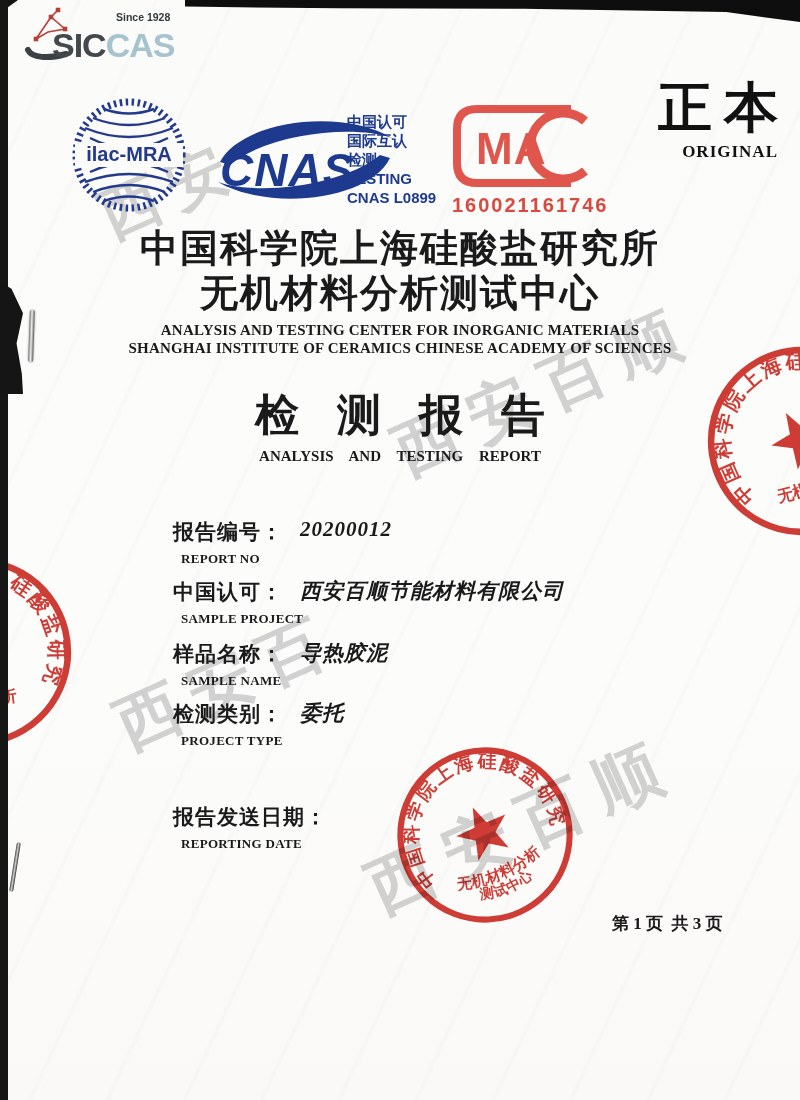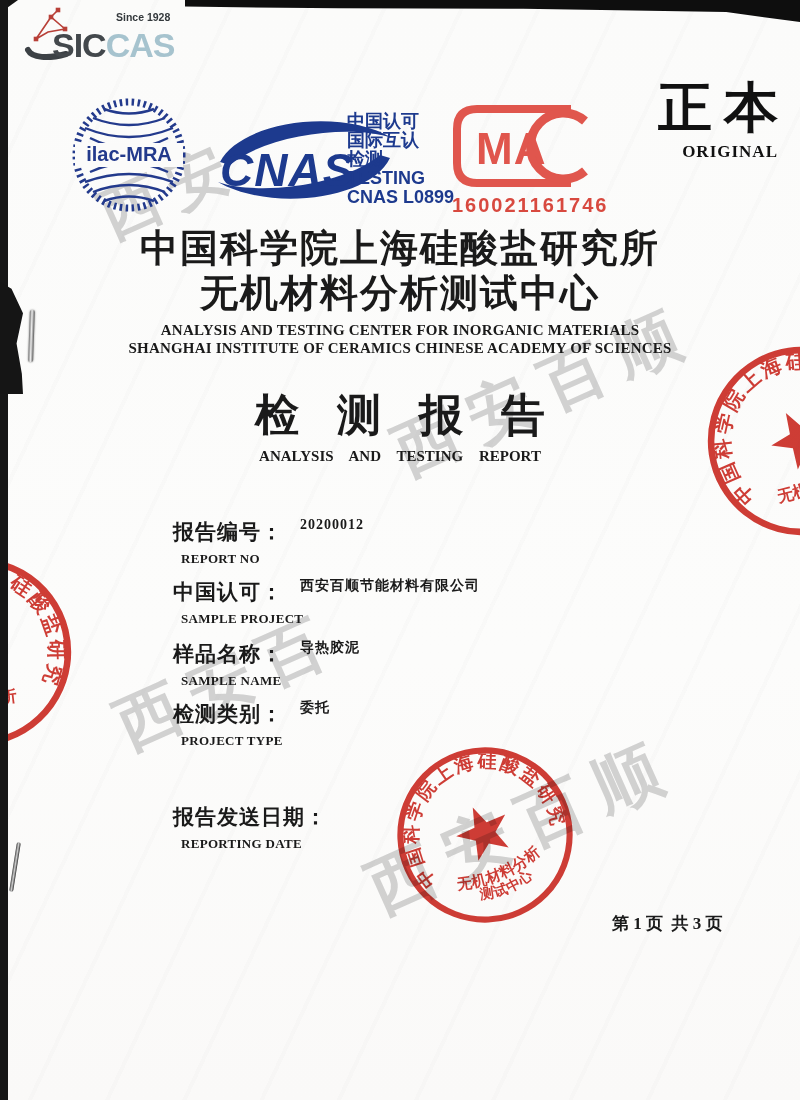--- a/index.html
+++ b/index.html
@@ -33,42 +33,42 @@
   .wm1{left:104px;top:180px;font-size:60px;letter-spacing:12px;}
   .wm2{left:398px;top:412px;font-size:64px;letter-spacing:16px;}
   .wm3{left:120px;top:686px;font-size:64px;letter-spacing:14px;}
   .wm4{left:372px;top:848px;font-size:66px;letter-spacing:16px;}
 
   
   .siccas{position:absolute;left:24px;top:6px;width:162px;height:58px;z-index:2;}
   .ilac{position:absolute;left:70px;top:96px;width:118px;height:118px;z-index:2;}
   .cnas{position:absolute;left:212px;top:110px;width:186px;height:100px;z-index:2;}
   .accr{position:absolute;left:347px;top:112px;z-index:2;color:#1d3a8e;font-weight:700;
-        font-size:18px;line-height:19px;}
+        font-size:15px;line-height:19px;}
   .cma{position:absolute;left:452px;top:102px;width:150px;z-index:2;}
   .cma-number{margin-top:-4px;text-align:left;color:#d8493f;font-weight:700;font-size:20px;letter-spacing:2px;}
   .original{position:absolute;left:623px;top:78px;width:155px;text-align:right;z-index:2;}
   .original-cn{font-size:54px;font-weight:700;letter-spacing:12px;margin-right:-12px;line-height:60px;color:#111;}
   .original-en{font-size:17px;font-weight:700;letter-spacing:1px;margin-top:4px;color:#111;}
 
   
   .org-block{position:absolute;left:0;right:0;top:226px;text-align:center;z-index:2;}
   .org-cn{font-size:38px;font-weight:700;line-height:45px;letter-spacing:2px;}
   .org-en{font-size:15px;font-weight:700;line-height:17px;letter-spacing:.2px;margin-top:1px;}
   .org-en-first{margin-top:6px;}
 
   .title-block{position:absolute;left:0;right:0;top:390px;text-align:center;z-index:2;}
   .title-cn{font-size:44px;font-weight:700;letter-spacing:38px;margin-right:-38px;line-height:52px;}
   .title-en{font-size:15px;font-weight:700;word-spacing:12px;margin-top:6px;}
 
   
   .frow{position:absolute;left:173px;z-index:2;}
   .f-cn{font-size:21px;font-weight:700;letter-spacing:1px;}
   .f-en{font-size:13px;font-weight:700;margin:5px 0 0 8px;letter-spacing:.3px;}
-  .f-val{position:absolute;left:127px;top:-1px;font-size:14px;font-weight:700;letter-spacing:1px;white-space:nowrap;}
+  .f-val{position:absolute;left:127px;top:-1px;font-size:21px;font-weight:700;letter-spacing:1px;white-space:nowrap;font-style:italic;}
   .frow-date .f-val{left:157px;}
 
   .page-footer{position:absolute;left:612px;top:912px;font-size:17px;font-weight:700;
     white-space:pre;z-index:2;}
 
   
   .stamp{position:absolute;z-index:5;mix-blend-mode:multiply;opacity:.9;}
   .stamp-right{left:701px;top:340px;width:202px;height:202px;transform:rotate(-30deg);}
   .stamp-left{left:-124px;top:551px;width:202px;height:202px;transform:rotate(8deg);}
   .stamp-center{left:391px;top:741px;width:188px;height:188px;transform:rotate(-24deg);}

